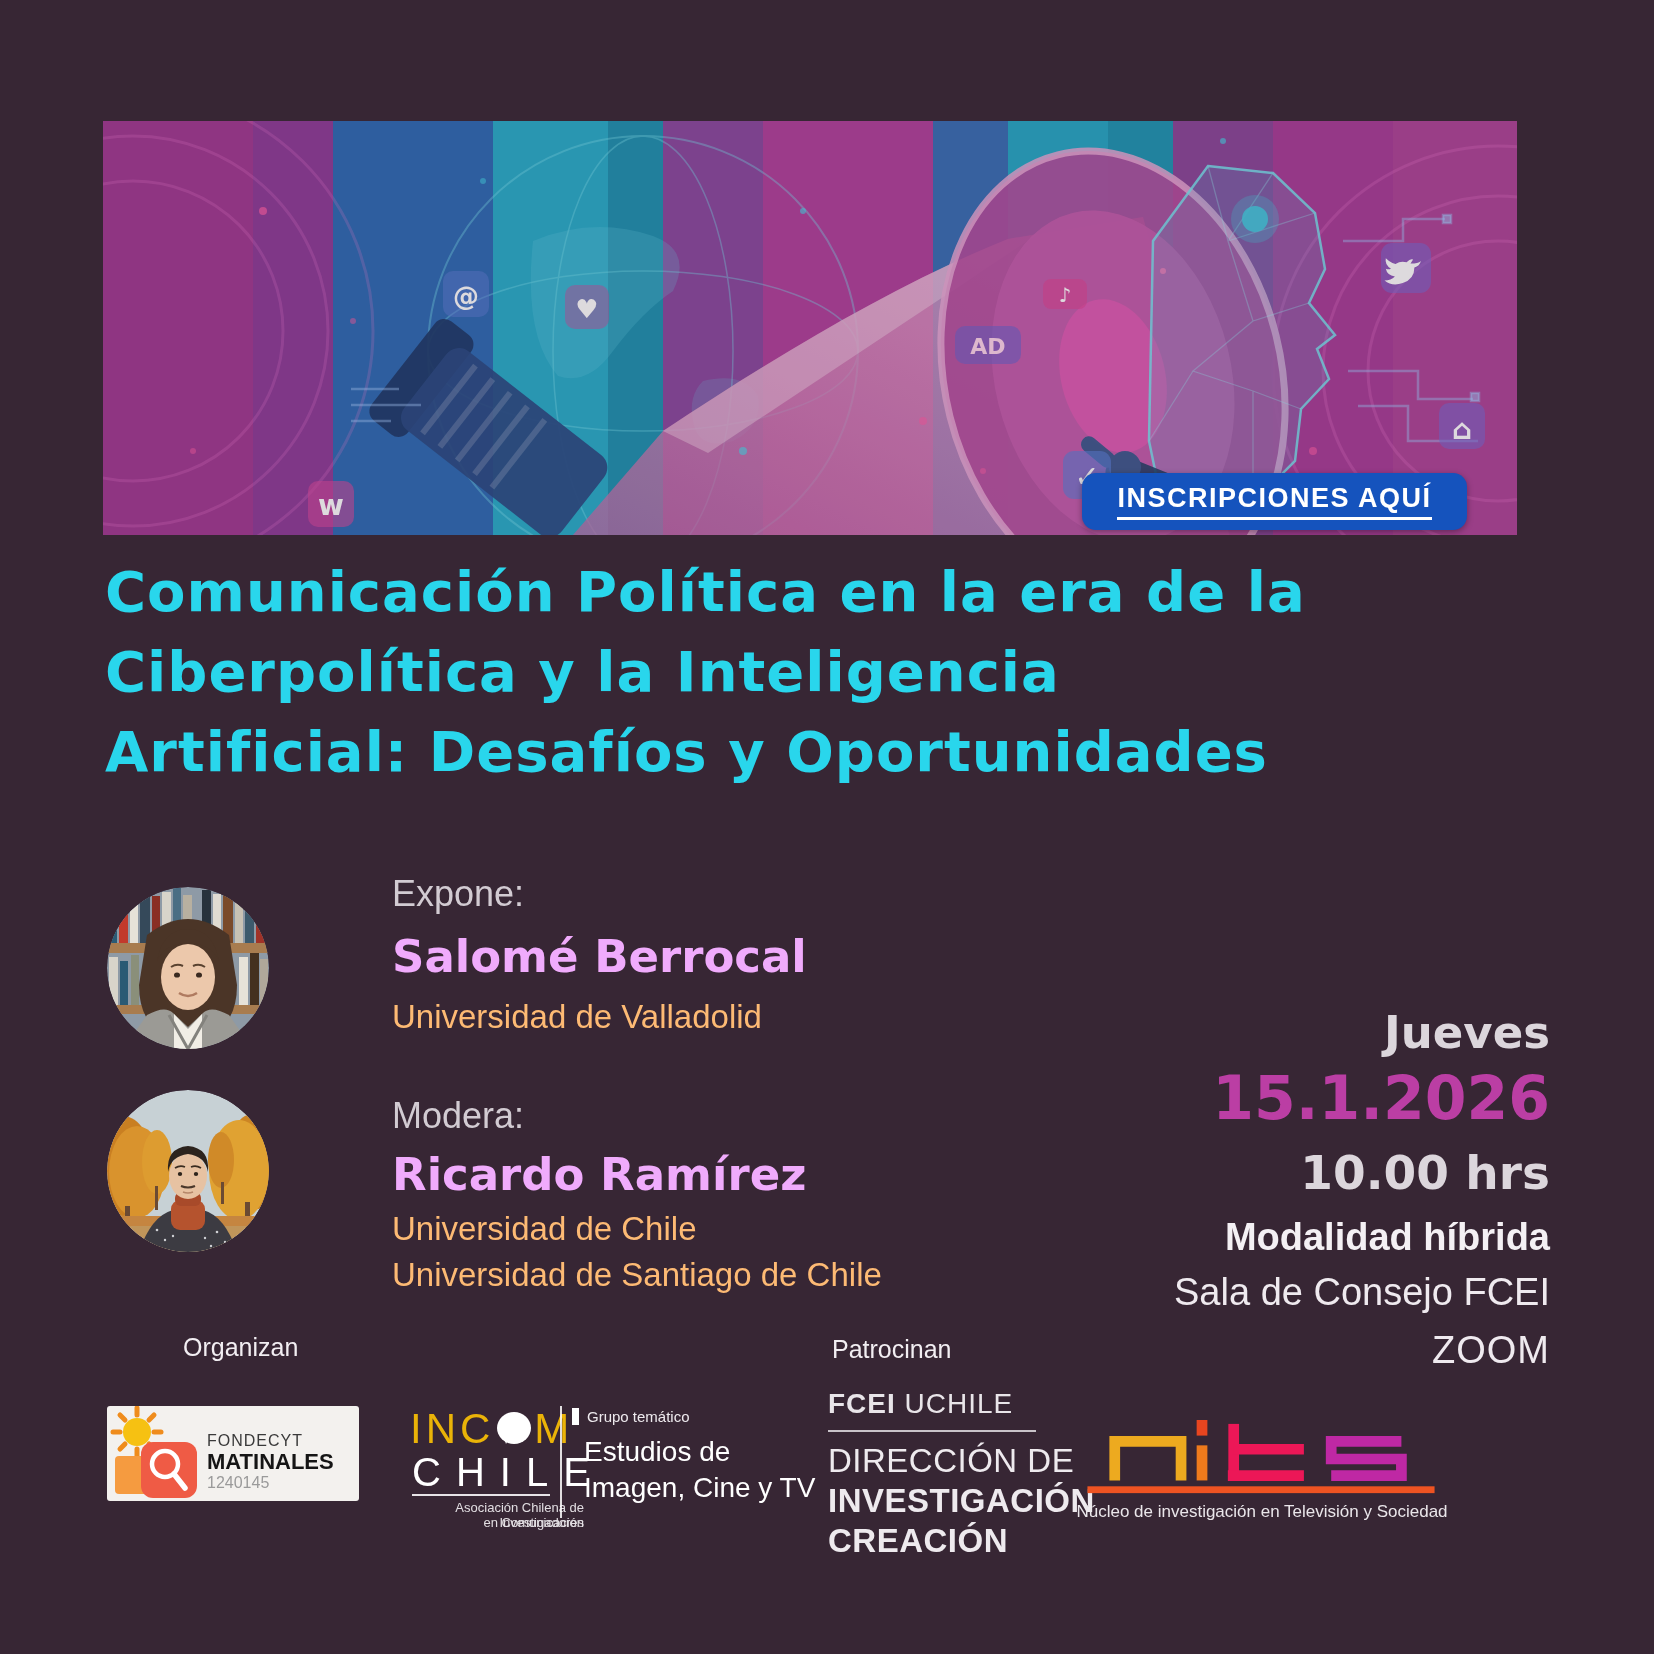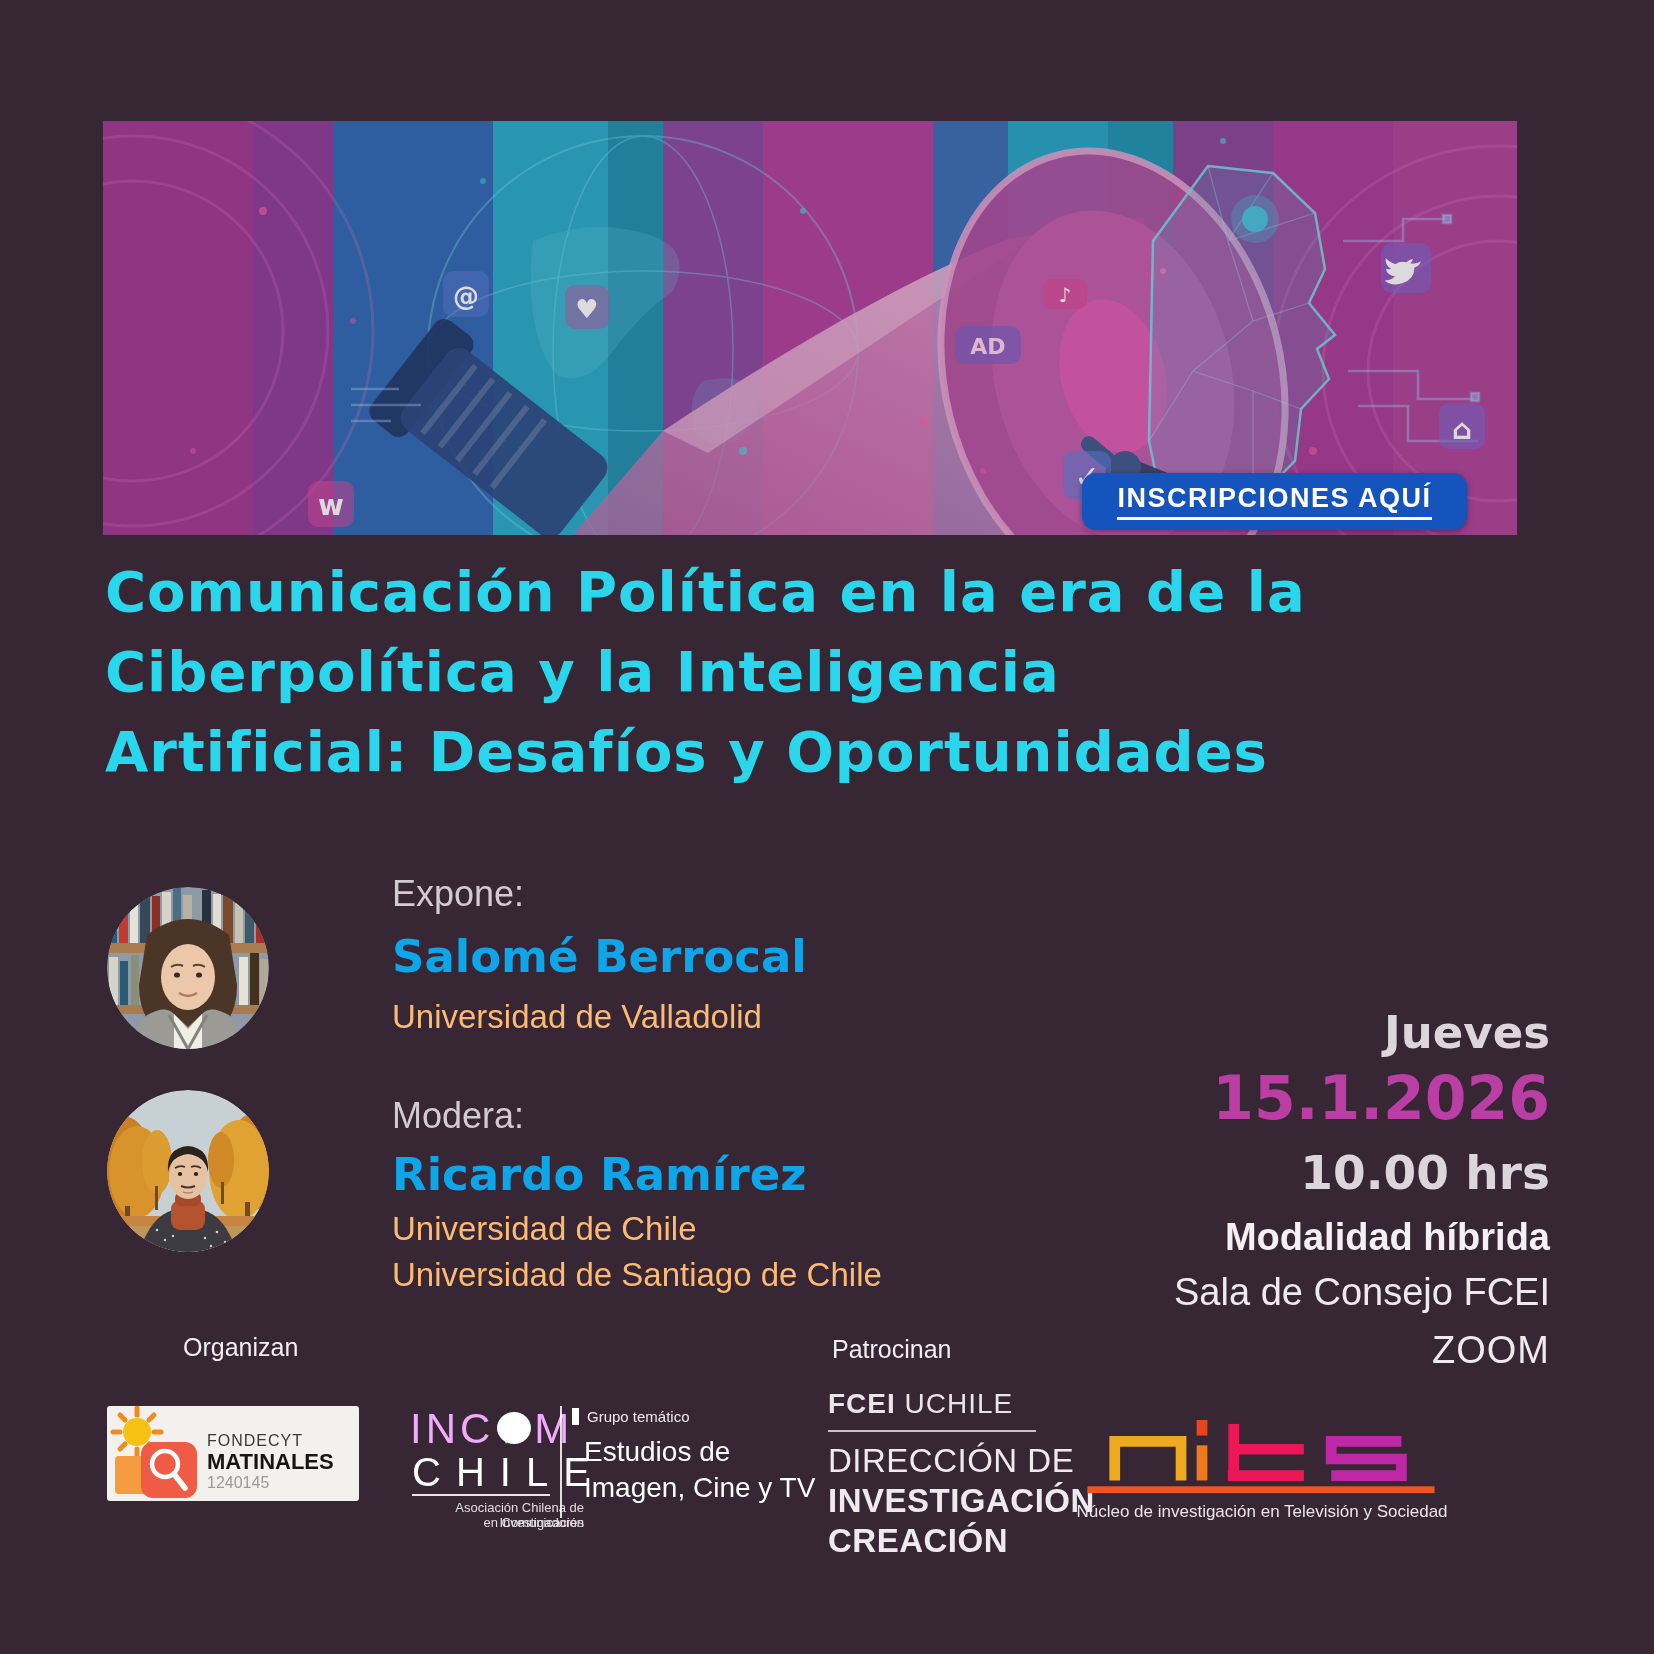--- a/index.html
+++ b/index.html
@@ -28,42 +28,42 @@
   .title{position:absolute;left:105px;top:552px;width:1410px;
     font-family:"DejaVu Sans",sans-serif;font-weight:bold;font-size:56px;line-height:80px;
     color:#29d6ec;letter-spacing:1px;margin:0;}
 
   
   .avatar{position:absolute;width:162px;height:162px;border-radius:50%;overflow:hidden;}
   .avatar-1{left:107px;top:887px;}
   .avatar-2{left:107px;top:1090px;}
   .spk{position:absolute;left:392px;color:#d2cbd2;}
   .spk-role{font-size:36px;font-weight:400;}
-  .spk-name{font-family:"DejaVu Sans",sans-serif;font-weight:bold;font-size:45px;color:#0ea5e9;}
+  .spk-name{font-family:"DejaVu Sans",sans-serif;font-weight:bold;font-size:45px;color:#f0abfc;}
   .spk-affil{font-size:33px;font-weight:400;color:#fdba74;}
   .role-1{top:873px;} .name-1{top:930px;} .affil-1{top:998px;}
   .role-2{top:1095px;} .name-2{top:1148px;} .affil-2a{top:1210px;} .affil-2b{top:1256px;}
 
   
   .event{position:absolute;right:104px;top:1006px;text-align:right;}
   .ev-day{font-family:"DejaVu Sans",sans-serif;font-weight:bold;font-size:45px;color:#dcd6dc;}
   .ev-date{font-family:"DejaVu Sans",sans-serif;font-weight:bold;font-size:60px;color:#bb3ea4;margin-top:4px;}
   .ev-time{font-family:"DejaVu Sans",sans-serif;font-weight:bold;font-size:47px;color:#dcd6dc;margin-top:12px;}
   .ev-mod{font-size:38px;font-weight:bold;color:#f4f0f4;margin-top:16px;}
   .ev-loc{font-size:38px;font-weight:400;color:#efeaef;margin-top:12px;margin-left:8px;}
   .ev-zoom{font-size:38px;font-weight:400;color:#efeaef;margin-top:15px;letter-spacing:1px;}
 
   
   .section-label{position:absolute;font-size:25px;color:#f2eef2;font-weight:400;}
   .lbl-org{left:183px;top:1333px;}
   .lbl-pat{left:832px;top:1335px;}
 
   .fondecyt{position:absolute;left:107px;top:1406px;}
 
-  .incom-word{position:absolute;left:410px;top:1405px;color:#f0abfc;font-size:42px;letter-spacing:4px;
+  .incom-word{position:absolute;left:410px;top:1405px;color:#eab308;font-size:42px;letter-spacing:4px;
     font-weight:400;display:flex;align-items:center;}
   .bubble{display:inline-block;width:34px;height:32px;background:#fff;border-radius:50%;
     position:relative;margin:0 3px;top:-1px;}
   .bubble::after{content:"";position:absolute;left:6px;bottom:-8px;width:0;height:0;
     border:8px solid transparent;border-top:10px solid #fff;border-left-width:3px;border-right-width:5px;}
   .incom-chile{position:absolute;left:412px;top:1450px;color:#fff;font-size:40px;letter-spacing:15px;font-weight:400;}
   .incom-rule{position:absolute;left:412px;top:1494px;width:138px;height:2px;background:#e8e4e8;}
   .incom-sub{position:absolute;left:378px;width:206px;text-align:right;color:#e2dee2;font-size:13px;}
   .incom-sub1{top:1500px;} .incom-sub2{top:1515px;}
   .incom-divider{position:absolute;left:560px;top:1406px;width:2px;height:112px;background:rgba(255,255,255,.85);}

